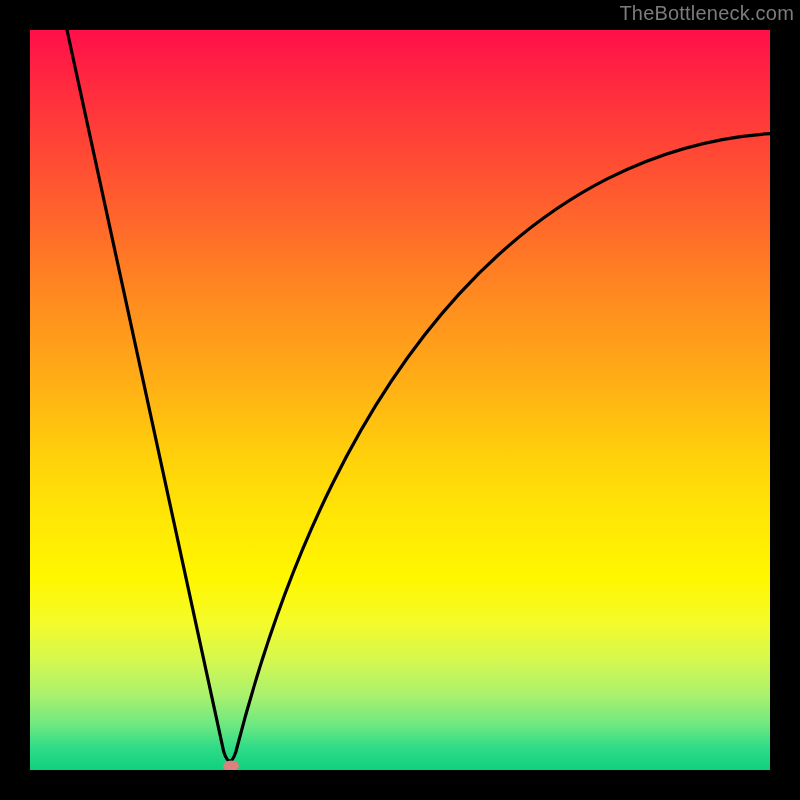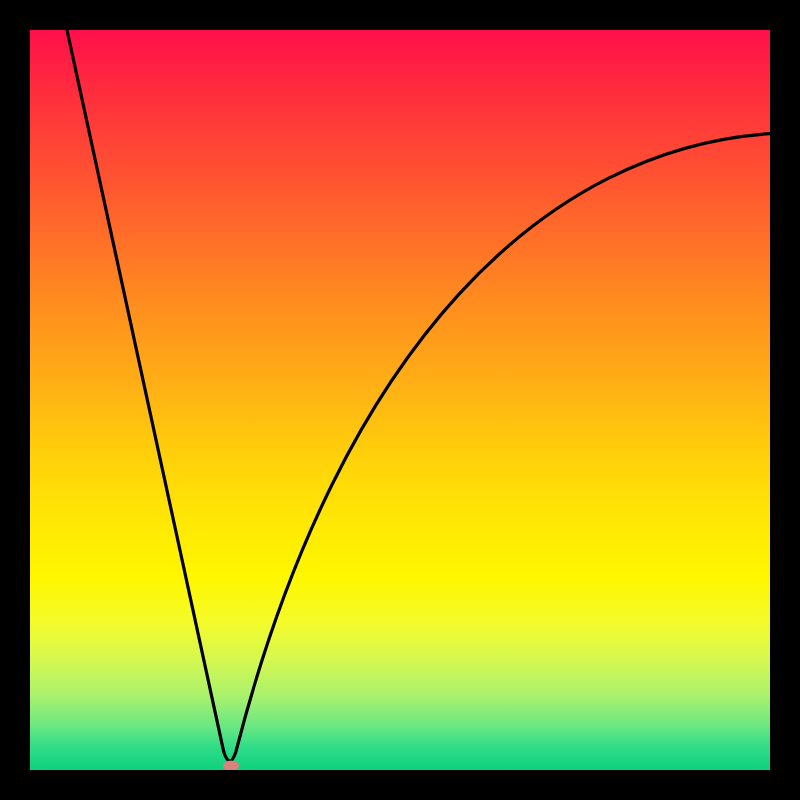--- a/index.html
+++ b/index.html
@@ -71,20 +71,21 @@
     background: #d9837d;
     border-radius: 50%;
     transform: translate(-50%, -50%);
     z-index: 3;
   }
 </style>
 </head>
 <body>
 
 <div class="frame">
+  <div class="watermark">TheBottleneck.com</div>
 
   <div class="plot-area">
     <div class="gradient-bg"></div>
 
     <svg class="curve-svg" viewBox="0 0 740 740" preserveAspectRatio="none">
       <path id="curve-path" d="M 37 0
      L 193.8 722
      Q 199.8 740 205.8 722
      C 310.8 310.8 518 118.40000000000002 740 103.60000000000001" fill="none" stroke="#000" stroke-width="3.2" stroke-linecap="round"></path>
     </svg>

